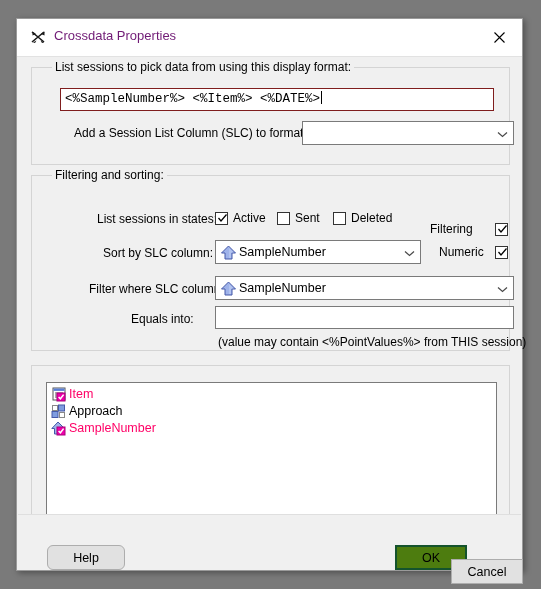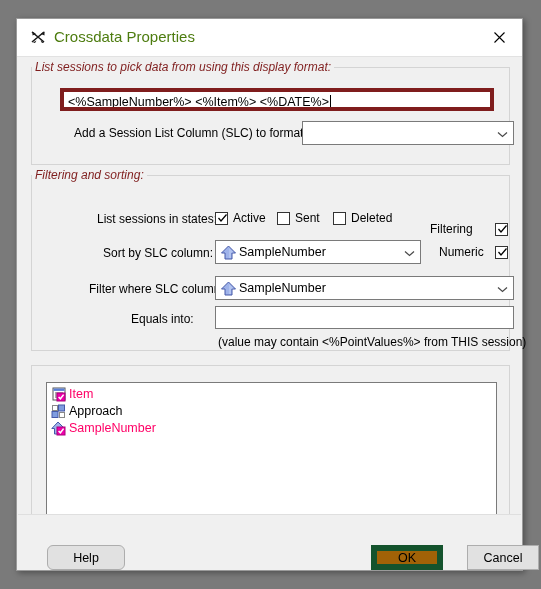--- a/index.html
+++ b/index.html
@@ -23,54 +23,54 @@
   .titlebar{
     position:relative;height:37px;
     background:#ffffff;
     border-bottom:1px solid #e2e2e2;
   }
   .title-icon{
     position:absolute;left:13px;top:10px;width:17px;height:17px;
   }
   .title-text{
     position:absolute;left:37px;top:9px;
-    font-size:15px;color:#4d7c0f;
+    font-size:13px;color:#701a75;
     white-space:nowrap;
   }
   .close-btn{
     position:absolute;right:0;top:0;width:45px;height:36px;
     display:flex;align-items:center;justify-content:center;
     cursor:default;
   }
   .close-btn svg{display:block;}
 
   
   .group{
     position:absolute;
     border:1px solid #d4d4d4;
     box-sizing:border-box;
   }
   .group-title{
-    position:absolute;top:-8px;left:0;
+    position:absolute;top:-8px;left:20px;
     background:#f0f0f0;padding:0 3px;
-    font-size:12px;white-space:nowrap;color:#7f1d1d;font-style:italic;
+    font-size:12px;white-space:nowrap;color:#000000;
   }
 
   .lbl{position:absolute;font-size:12px;color:#000;white-space:nowrap;}
 
   
   .textbox{
     position:absolute;box-sizing:border-box;
     background:#fff;border:1px solid #7a7a7a;
     font-family:"Liberation Sans","DejaVu Sans",sans-serif;
     font-size:12.5px;color:#000;
     padding:0 4px;line-height:21px;
     white-space:nowrap;overflow:hidden;
   }
-  .textbox.focused{border:4px solid #7f1d1d;}
+  .textbox.focused{border:1px solid #7f1d1d;font-family:Liberation Mono, monospace;}
   .caret{
     display:inline-block;width:1px;height:13px;
     background:#000;vertical-align:-2px;margin-left:1px;
   }
 
   
   .combo{
     position:absolute;box-sizing:border-box;
     background:#fff;border:1px solid #7a7a7a;
     height:24px;
@@ -115,21 +115,21 @@
 
   
   .btn{
     position:absolute;box-sizing:border-box;
     background:#e1e1e1;border:1px solid #adadad;
     font-family:"Liberation Sans","DejaVu Sans",sans-serif;
     font-size:12.5px;color:#000;
     display:flex;align-items:center;justify-content:center;
     cursor:default;
   }
-  .btn.default{border:6px solid #14532d;background:#a16207;}
+  .btn.default{border:2px solid #14532d;background:#4d7c0f;margin-left:24px;}
   .footer-band{
     position:absolute;left:1px;right:1px;bottom:1px;height:54px;
     background:#f0f0f0;border-top:1px solid #dfdfdf;
   }
 </style>
 </head>
 <body>
 
 <div class="window">
 
@@ -298,17 +298,17 @@
   <div class="footer-band"></div>
 
   <div class="btn" style="left:30px;top:526px;width:78px;height:25px;border-radius:6px;">
     <span>Help</span>
   </div>
 
   <div class="btn default" style="left:354px;top:526px;width:72px;height:25px;">
     <span>OK</span>
   </div>
 
-  <div class="btn" style="left:434px;top:526px;width:72px;height:25px;margin-left:16px;">
+  <div class="btn" style="left:434px;top:540px;width:72px;height:25px;">
     <span>Cancel</span>
   </div>
 
 </div>
 
 </body></html>

